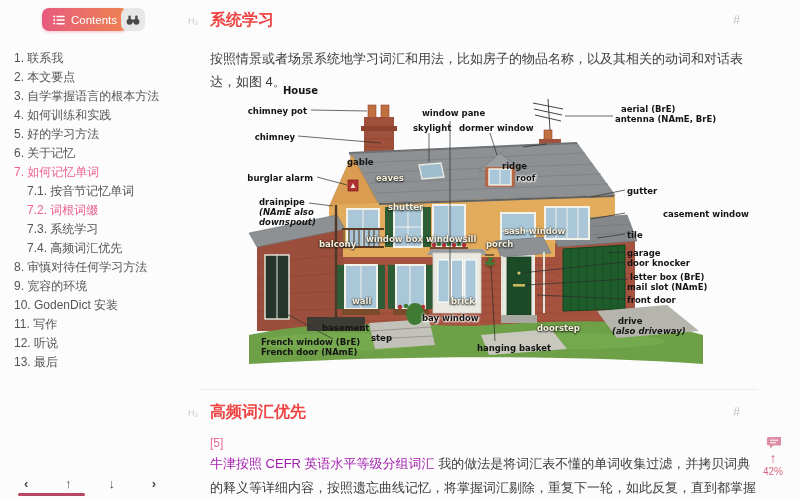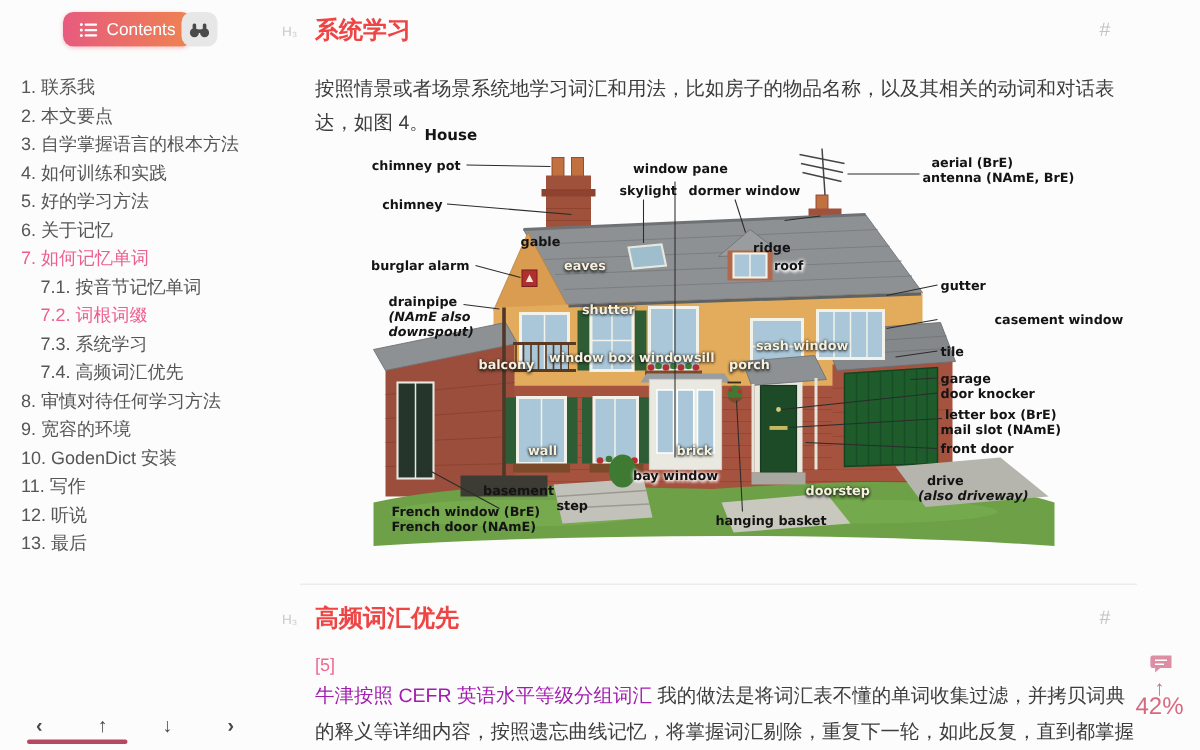--- a/index.html
+++ b/index.html
@@ -50,21 +50,21 @@
   .ref { position: absolute; left: 210px; top: 436px; color: #ed6a93; font-size: 12px; text-decoration: none; }
   .para2 { position: absolute; left: 210px; top: 452px; width: 553px; font-size: 13px; line-height: 1.85; }
   .link { color: #a21caf; text-decoration: none; cursor: pointer; }
   
   .widget {
     position: absolute; left: 756px; top: 436px; width: 34px;
     display: flex; flex-direction: column; align-items: center; gap: 1px;
     color: #d6697f;
   }
   .widget .arrow { font-size: 14px; font-weight: bold; line-height: 14px; cursor: pointer; }
-  .widget .pct { font-size: 16px; line-height: 11px; }
+  .widget .pct { font-size: 10px; line-height: 11px; }
   
   .figure { position: absolute; left: 245px; top: 83px; width: 500px; height: 285px; }
   .figure svg { position: absolute; left: 0; top: 0; }
   .fig-title {
     position: absolute; left: 38px; top: 2px;
     font-family: "DejaVu Sans", sans-serif; font-size: 10px; font-weight: bold; color: #141414;
   }
   .fig-label {
     position: absolute; font-family: "DejaVu Sans", sans-serif;
     font-size: 8.5px; font-weight: bold; color: #141414;

